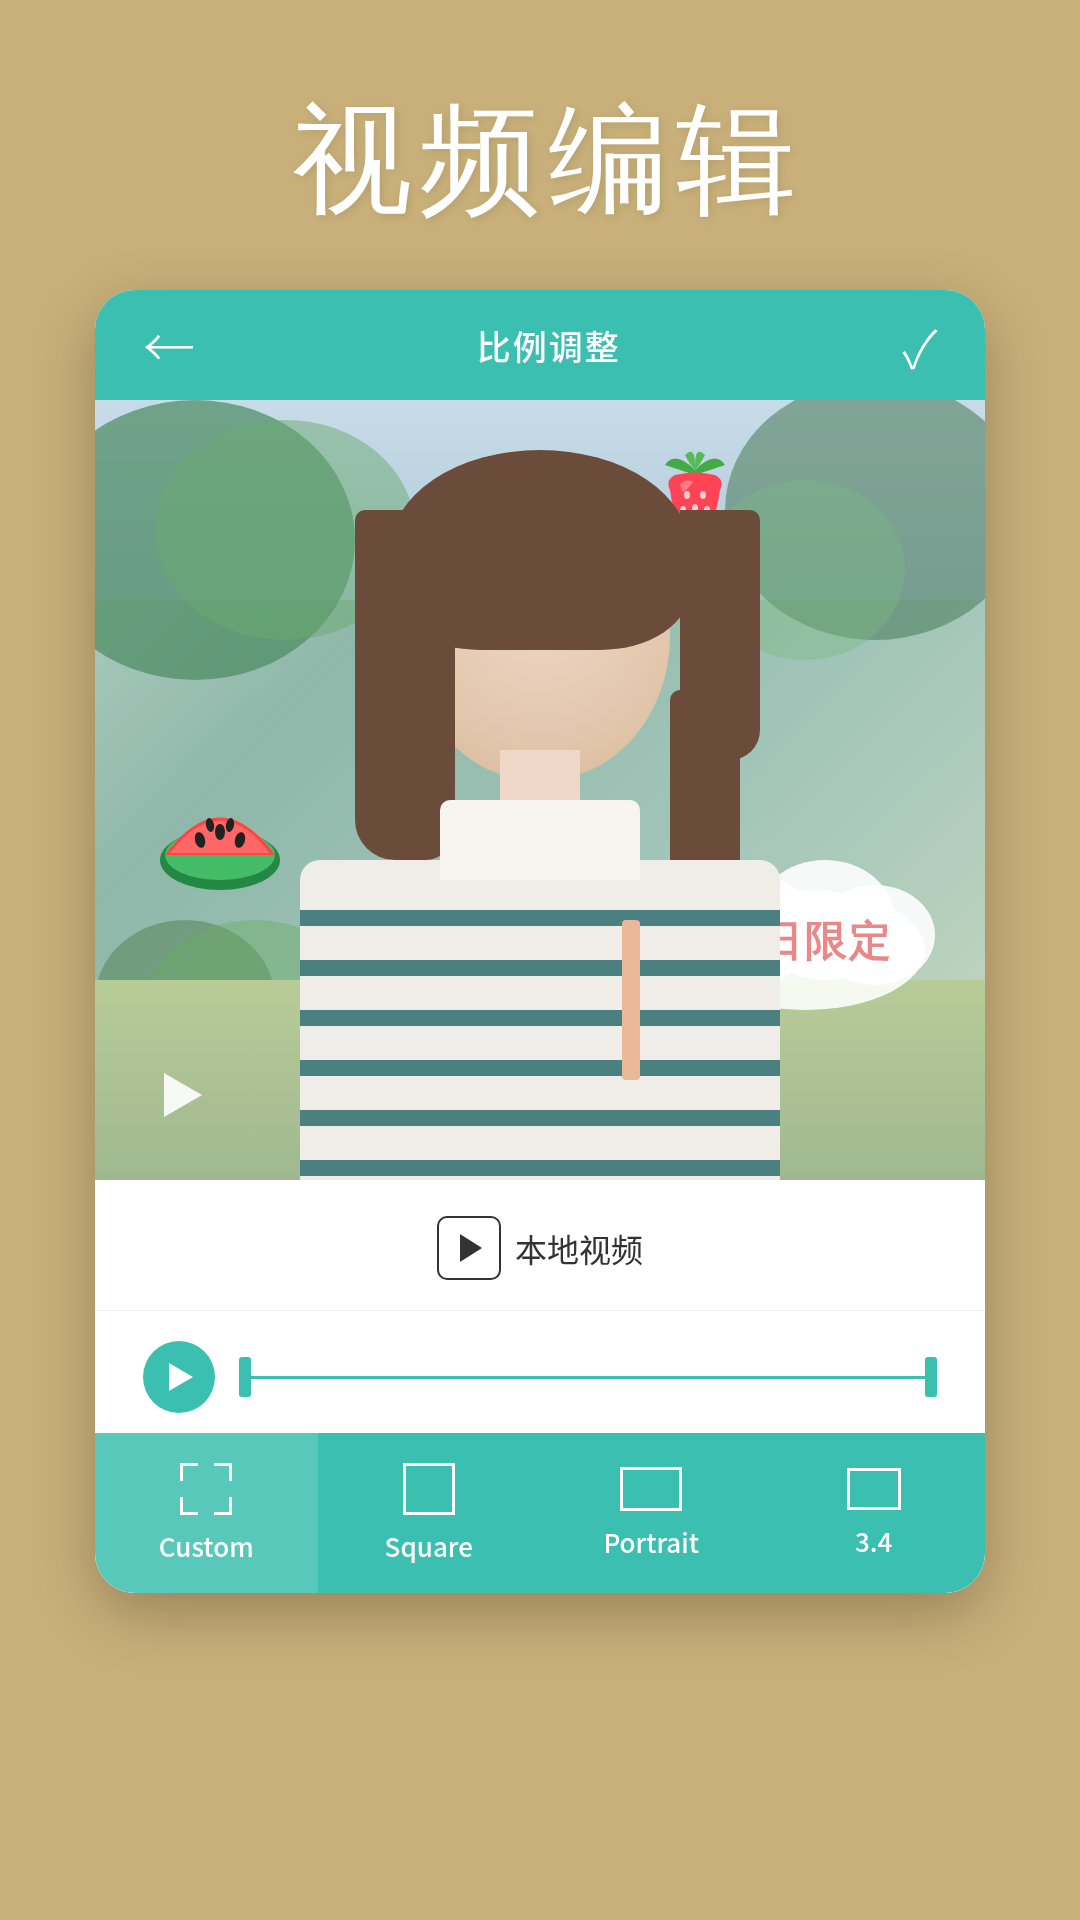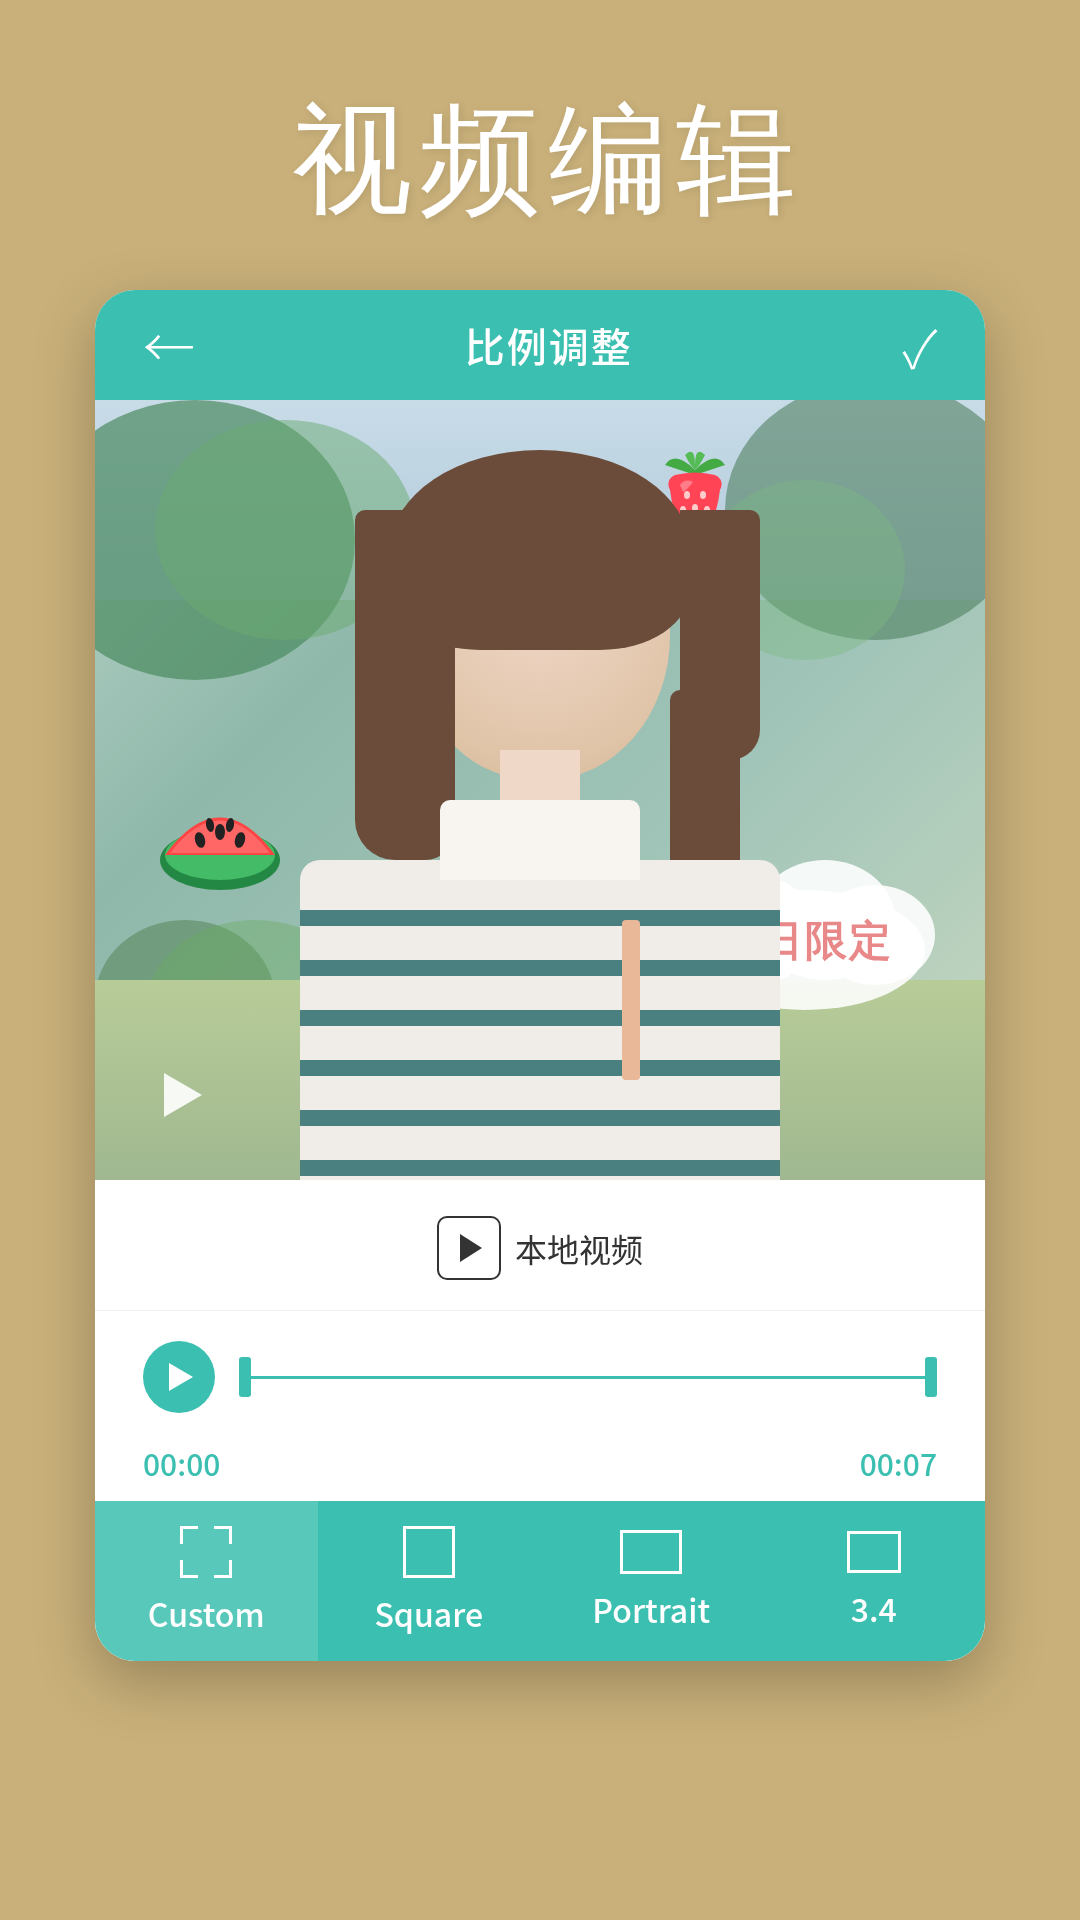--- a/index.html
+++ b/index.html
@@ -59,21 +59,21 @@
 
     .header-bar .back-icon {
       color: #fff;
       font-size: 52px;
       font-weight: 300;
       line-height: 1;
     }
 
     .header-bar .title-text {
       color: #fff;
-      font-size: 40px;
+      font-size: 34px;
       font-weight: 500;
       letter-spacing: 2px;
     }
 
     .header-bar .check-icon {
       color: #fff;
       font-size: 52px;
       font-weight: 300;
     }
 
@@ -325,21 +325,21 @@
       align-items: center;
       justify-content: center;
     }
 
     .ratio-box {
       border: 3px solid #fff;
       background: transparent;
     }
 
     .ratio-label {
-      font-size: 32px;
+      font-size: 26px;
       color: #fff;
       font-weight: 500;
     }
 
     
     .expand-icon {
       position: relative;
       width: 52px;
       height: 52px;
     }
@@ -633,24 +633,20 @@
       <div class="play-circle">
         <div class="play-circle-triangle"></div>
       </div>
       <div class="timeline-track">
         <div class="track-line"></div>
         <div class="track-handle-left"></div>
         <div class="track-handle-right"></div>
       </div>
     </div>
 
-    <div class="time-labels">
-      <span class="time-label">00:00</span>
-      <span class="time-label">00:07</span>
-    </div>
 
     <div class="aspect-ratio-bar">
 
       <div class="ratio-item active">
         <div class="ratio-icon">
           <div class="expand-icon">
             <div class="expand-corner tl"></div>
             <div class="expand-corner tr"></div>
             <div class="expand-corner bl"></div>
             <div class="expand-corner br"></div>

